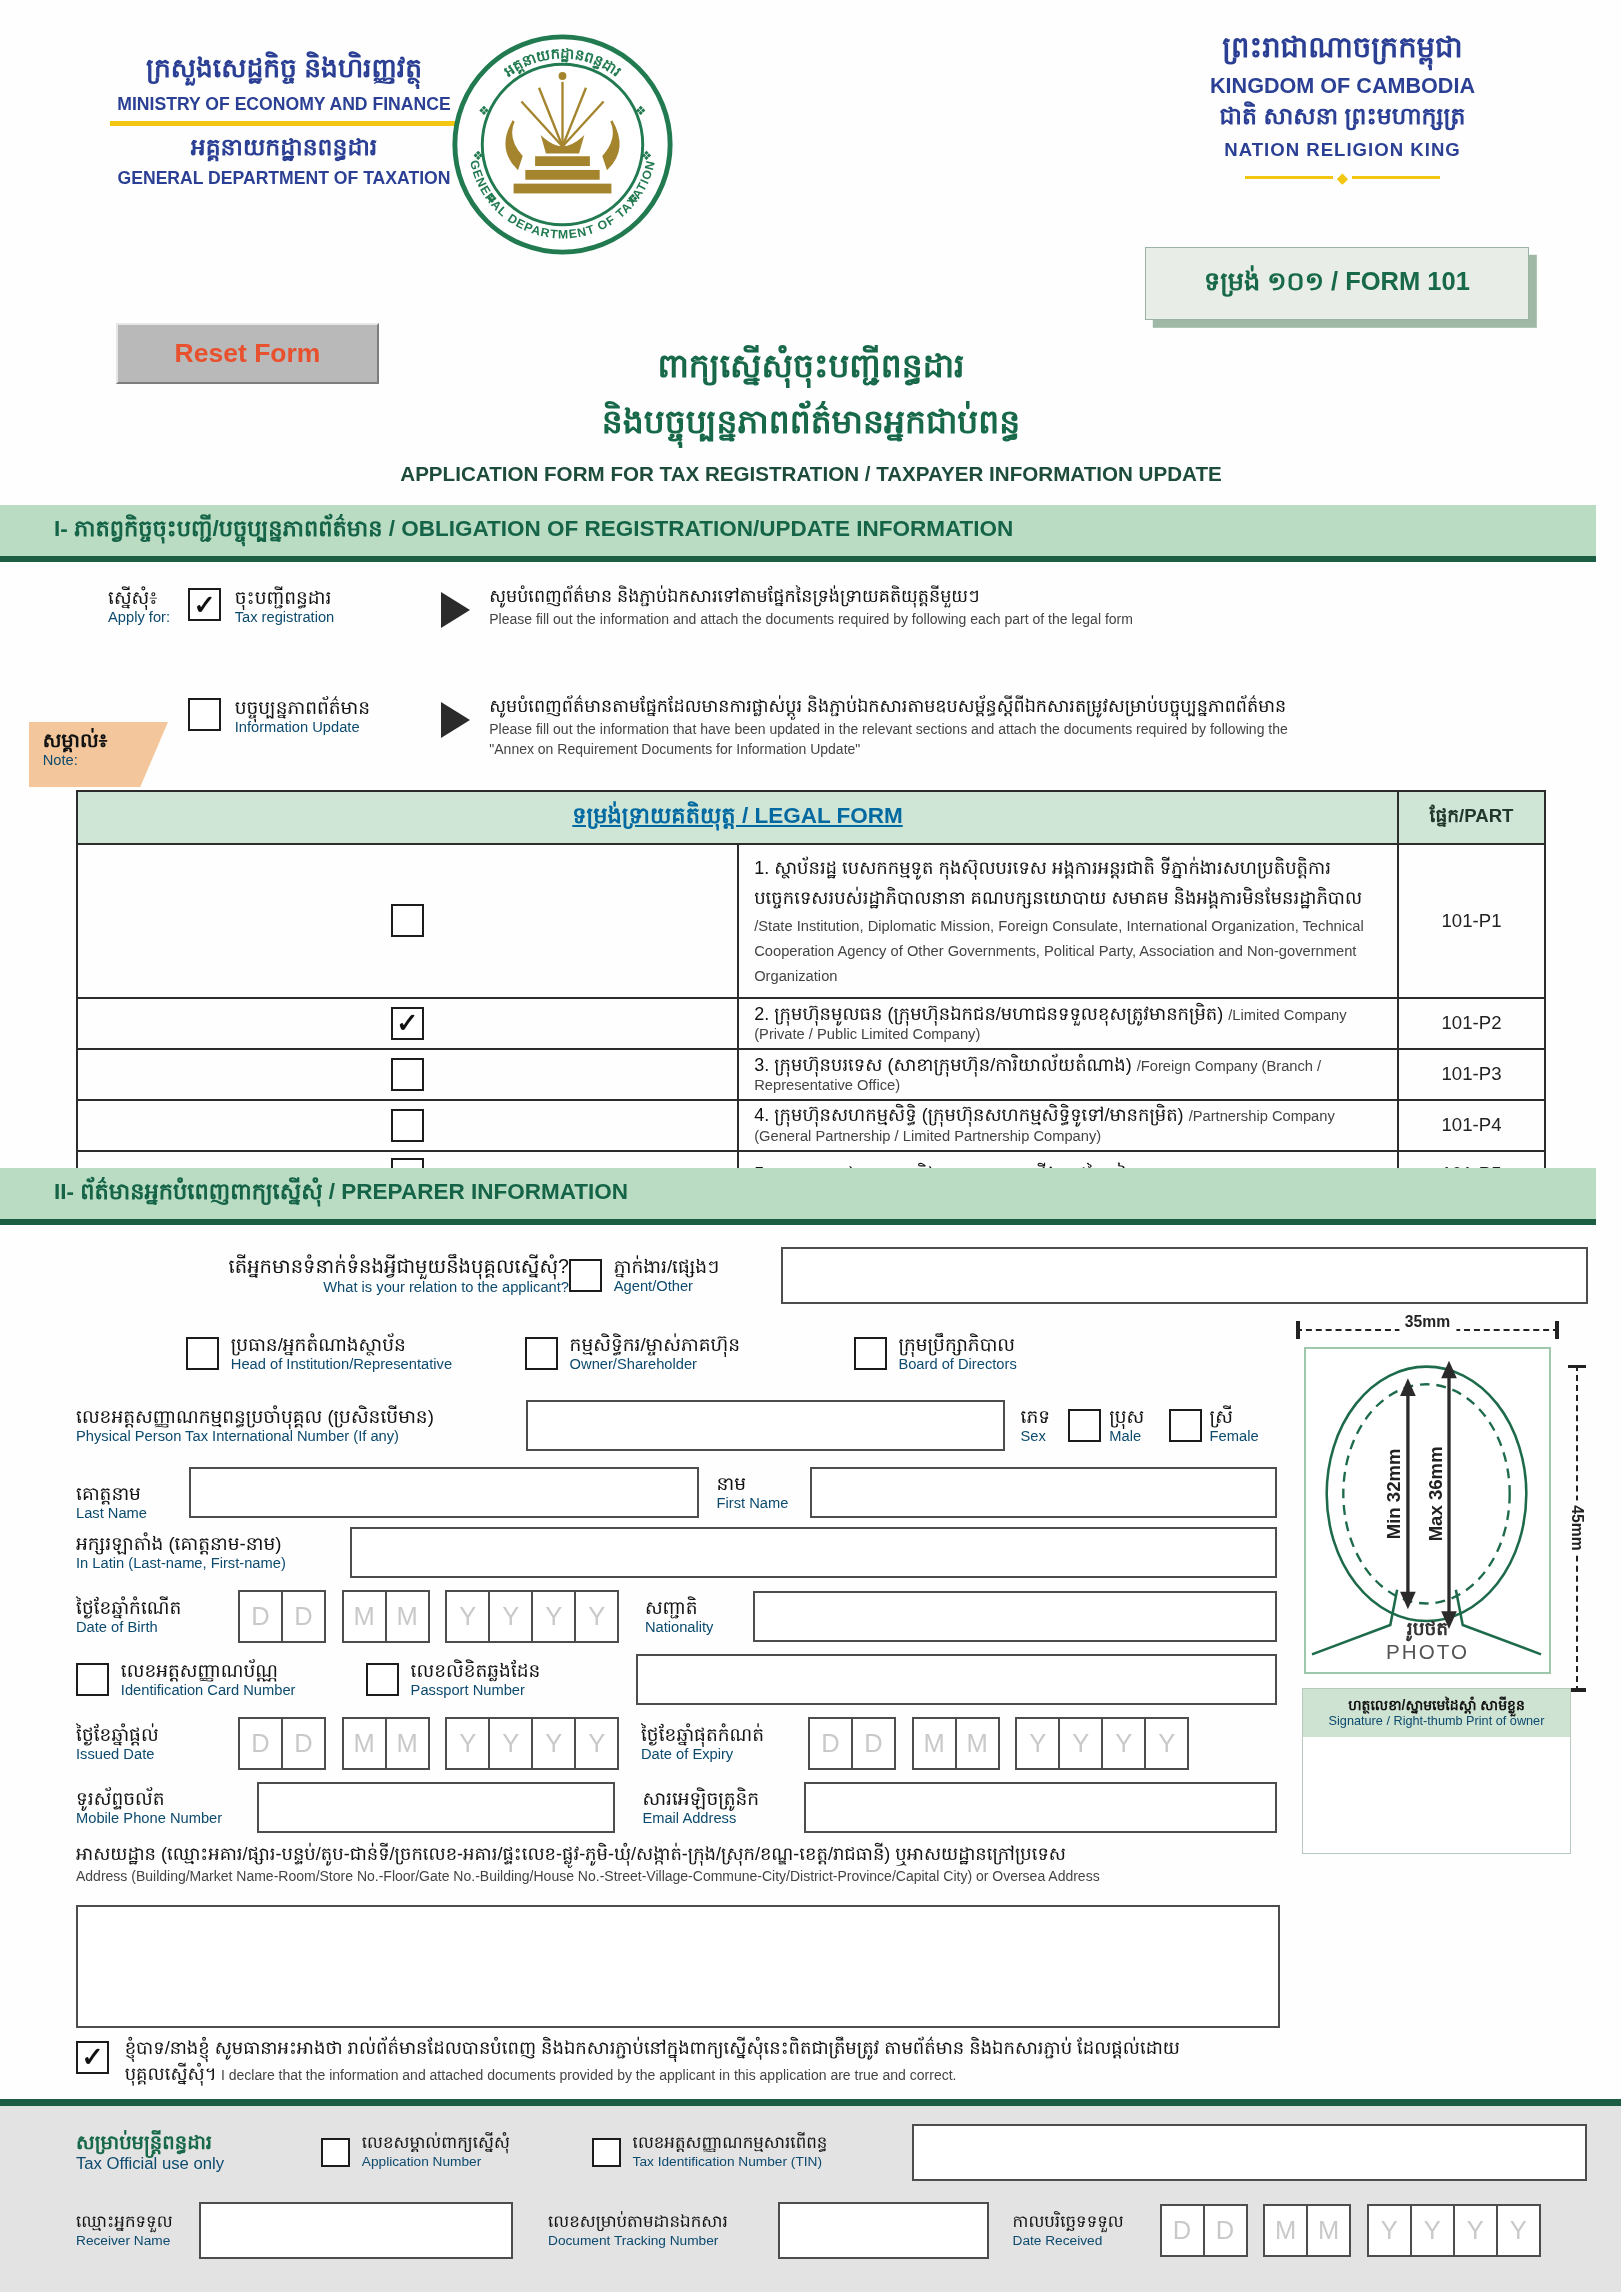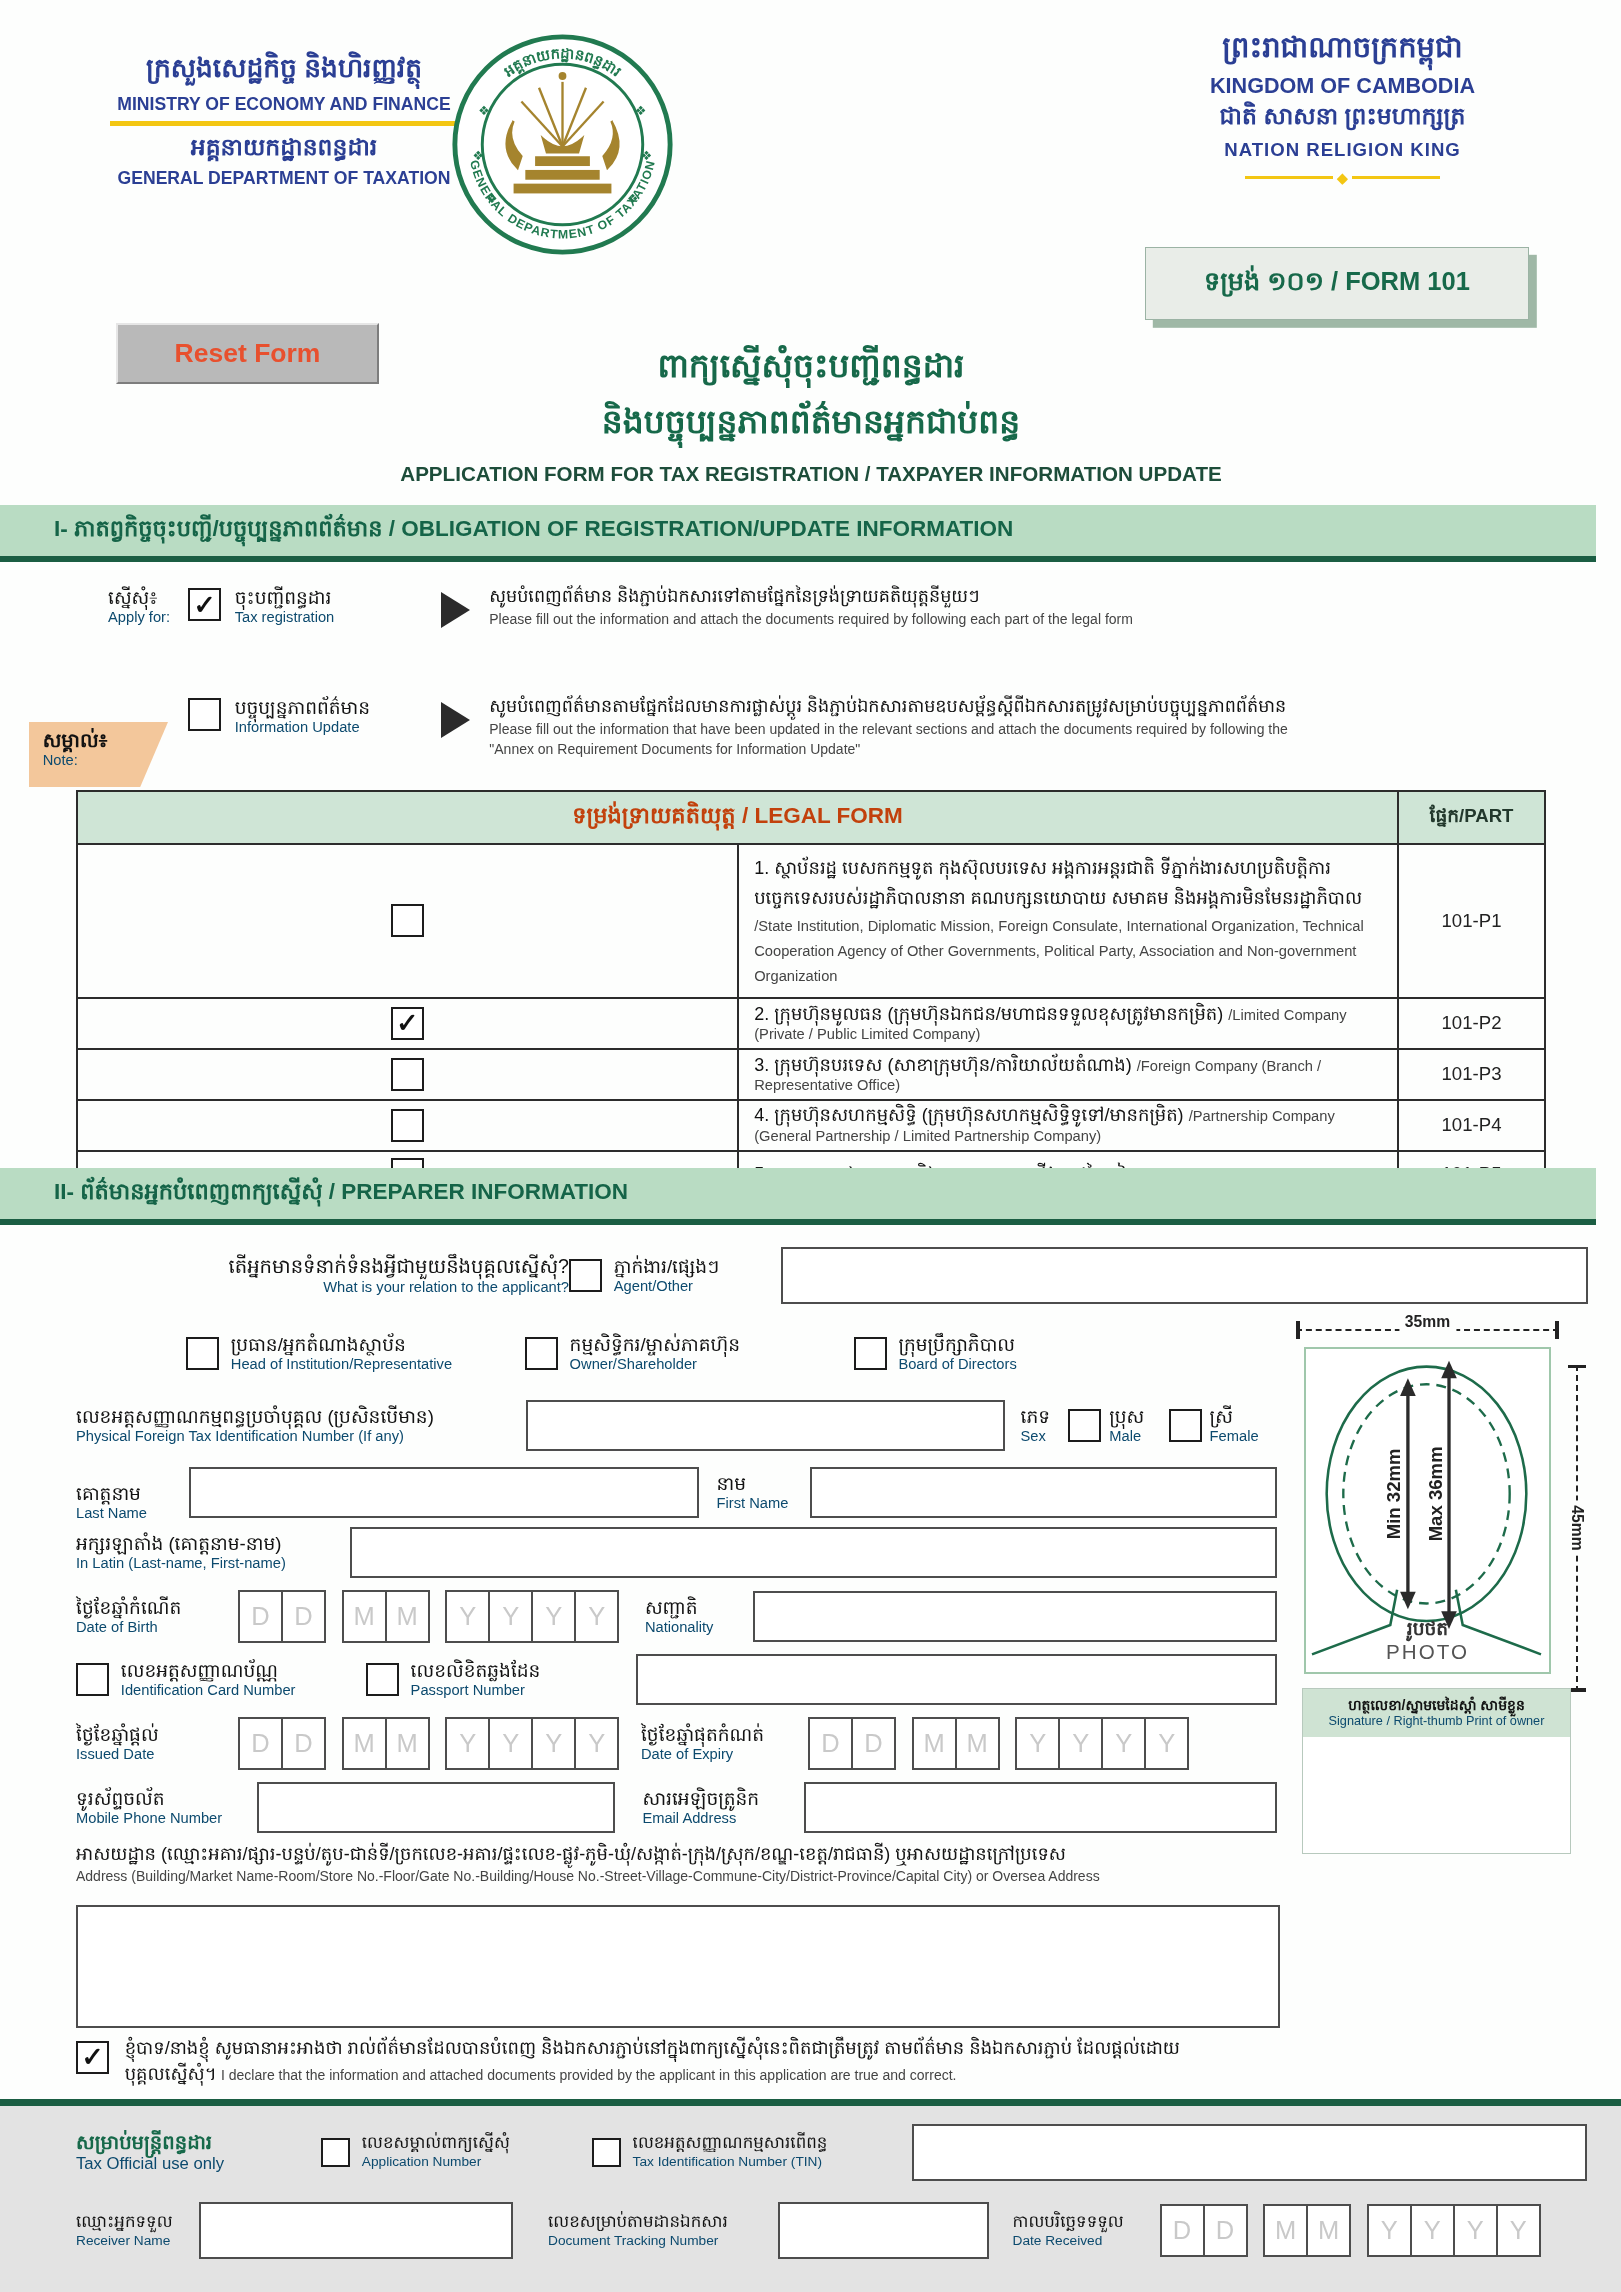--- a/index.html
+++ b/index.html
@@ -159,21 +159,21 @@
   <div class="abs" style="left:29px; top:722px; width:139px; height:65px; background:#f3c79b;
        clip-path:polygon(0 0, 100% 0, 80% 100%, 0 100%); padding:5.9px 0 0 13.7px;">
     <div class="kh" style="font-weight:bold; font-size:19.6px;">សម្គាល់៖</div>
     <div class="en">Note:</div>
   </div>
 
   <div class="abs" style="left:76px; top:790px; width:1470px;">
     <table class="legal">
       <tbody>
           <tr style="height:53px; background:#cfe5d6;">
-        <th colspan="2" style="font-size:22.5px; color:#c2410c;">ទម្រង់ទ្រាយគតិយុត្ត / LEGAL FORM</th>
+        <th colspan="2" style="font-size:22.5px; color:#0369a1;text-decoration:underline;">ទម្រង់ទ្រាយគតិយុត្ត / LEGAL FORM</th>
         <th style="width:147px; font-size:18.6px; color:#22382c;">ផ្នែក/PART</th>
       </tr>
       <tr style="height:123px;">
         <td style="width:76px; text-align:center;">
               <div class="cb" style="margin:0 auto;"></div>
             </td>
         <td style="padding:7.8px 15.7px;">
           <span class="kh" style="font-size:18px; line-height:1.7;">1. ស្ថាប័នរដ្ឋ បេសកកម្មទូត កុងស៊ុលបរទេស អង្គការអន្តរជាតិ ទីភ្នាក់ងារសហប្រតិបត្តិការបច្ចេកទេសរបស់រដ្ឋាភិបាលនានា គណបក្សនយោបាយ សមាគម និងអង្គការមិនមែនរដ្ឋាភិបាល </span><span class="en gray-en" style="font-size:14.7px; line-height:1.7;">/State Institution, Diplomatic Mission, Foreign Consulate, International Organization, Technical Cooperation Agency of Other Governments, Political Party, Association and Non-government Organization</span>
         </td>
         <td style="text-align:center; font-size:18.6px; color:#222;border-radius:17px;">101-P1</td>
@@ -251,21 +251,21 @@
     <div class="cb"></div>
     <div class="lbl2" style="margin-left:11.8px; width:216px;">
       <span class="kh">ក្រុមប្រឹក្សាភិបាល</span>
       <span class="en">Board of Directors</span>
     </div>
   </div>
 
   <div class="abs row" style="left:76px; top:1400px; width:1201px;">
     <div class="lbl2" style="width:461px;">
       <span class="kh">លេខអត្តសញ្ញាណកម្មពន្ធប្រចាំបុគ្គល (ប្រសិនបើមាន)</span>
-      <span class="en">Physical Foreign Tax Identification Number (If any)</span>
+      <span class="en">Physical Person Tax International Number (If any)</span>
     </div>
     <div class="inp" style="width:490px;"></div>
     <div class="lbl2" style="margin-left:15.7px; width:49px;">
       <span class="kh">ភេទ</span>
       <span class="en">Sex</span>
     </div>
     <div class="cb"></div>
     <div class="lbl2" style="margin-left:7.8px; width:61px;">
       <span class="kh">ប្រុស</span>
       <span class="en">Male</span>

